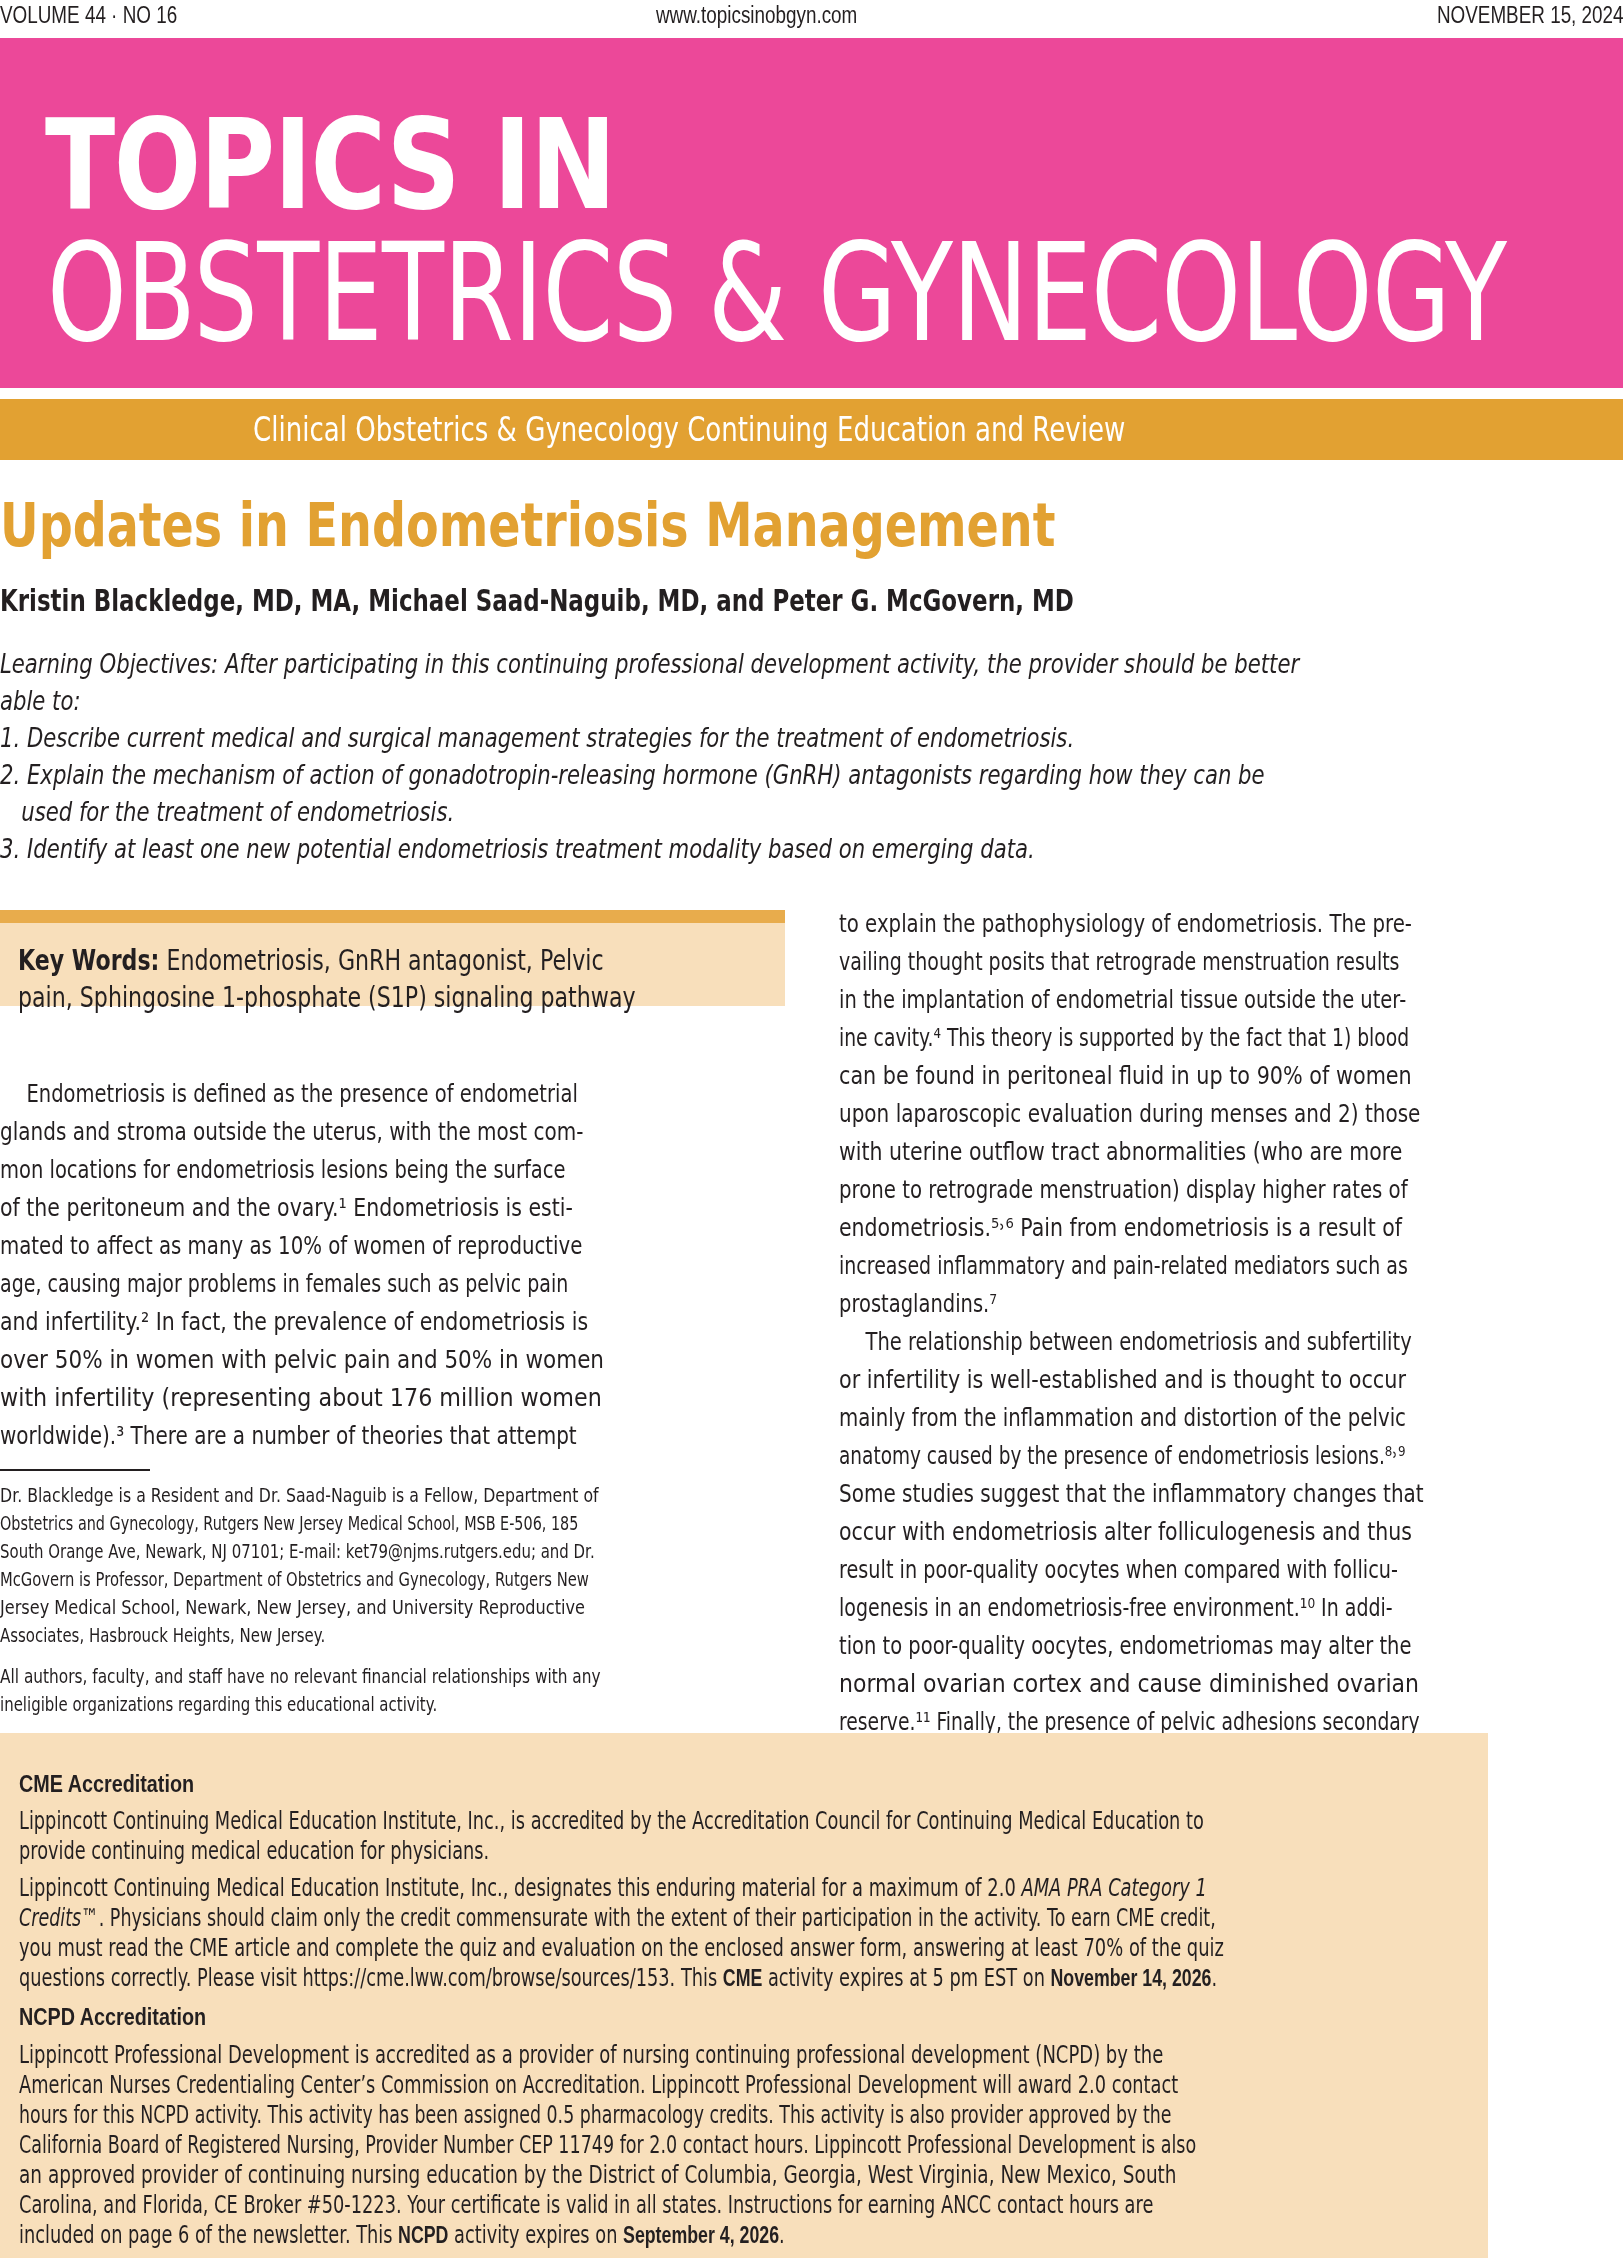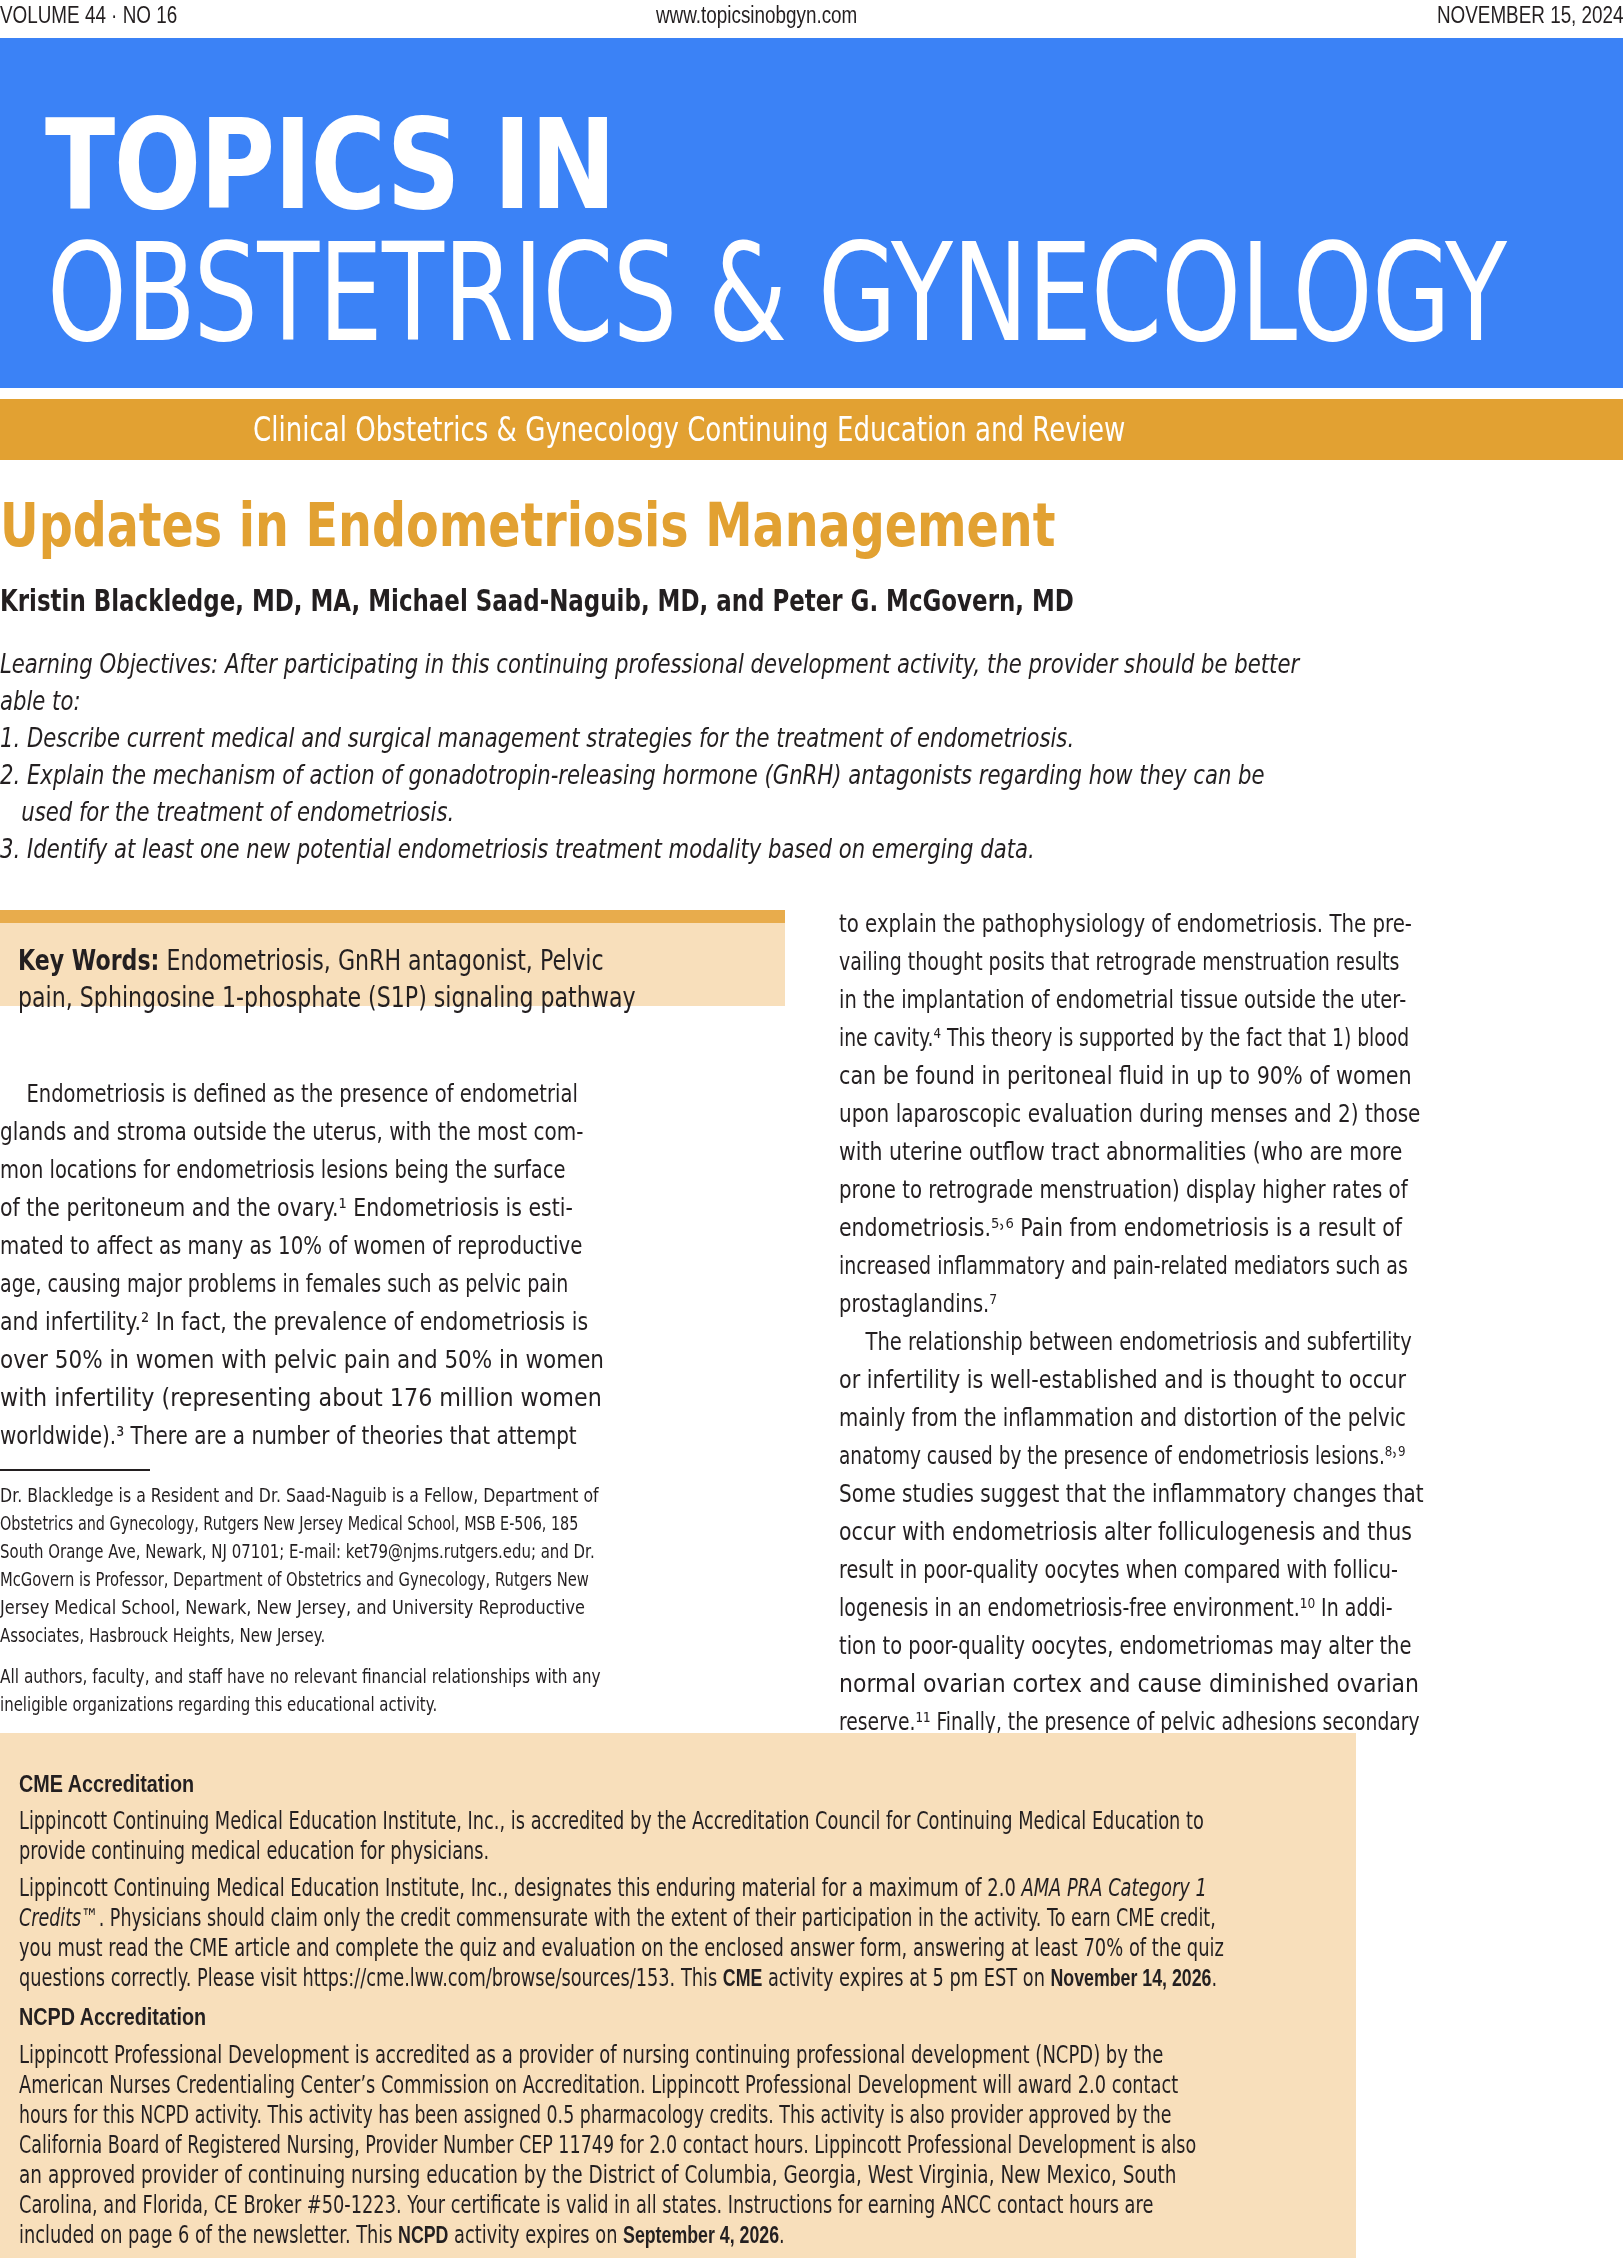--- a/index.html
+++ b/index.html
@@ -6,21 +6,21 @@
   html, body { width: 1624px; height: 2259px; background: #ffffff; overflow: hidden; }
   body { position: relative; font-family: "Liberation Sans", "DejaVu Sans", sans-serif; color: #231F20; }
 
   .topline { position: absolute; top: 0; left: 0; width: 1624px; height: 36px;
     font-family: "Liberation Sans Narrow", "Liberation Sans", sans-serif; font-size: 23px; color: #231F20; }
   .topline span { position: absolute; top: 1.8px; white-space: nowrap; transform-origin: left top; transform: scaleX(0.82); }
   .topline .vol { left: 0; }
   .topline .url { left: 656px; }
   .topline .date { right: 0; transform-origin: right top; }
 
-  .masthead { position: absolute; top: 38px; left: 0; width: 1624px; height: 350px; background: #3b82f6; }
+  .masthead { position: absolute; top: 38px; left: 0; width: 1624px; height: 350px; background: #ec4899; }
   .mast1 { position: absolute; left: 45px; top: 65px; font-family: "DejaVu Sans", sans-serif; font-weight: bold;
     font-size: 124px; line-height: 1; color: #ffffff; white-space: nowrap; transform-origin: left top; transform: scaleX(0.83); letter-spacing: -1.8px; }
   .mast2 { position: absolute; left: 47px; top: 188px; font-family: "DejaVu Sans", sans-serif; font-weight: normal;
     font-size: 135px; line-height: 1; color: #ffffff; white-space: nowrap; transform-origin: left top; transform: scaleX(0.752); letter-spacing: -0.9px; }
 
   .subband { position: absolute; top: 399px; left: 0; width: 1624px; height: 61px; background: #E2A132; }
   .subband span { position: absolute; left: 253px; top: 10.7px; font-family: "DejaVu Sans", sans-serif; font-size: 33px;
     color: #ffffff; white-space: nowrap; transform-origin: left top; transform: scaleX(0.79); }
 
   .title { position: absolute; left: 0; top: 491px; font-family: "DejaVu Sans", sans-serif; font-weight: bold;
@@ -44,21 +44,21 @@
   .col-left { left: 0; top: 1075px; width: 785px; }
   .col-right { left: 839px; top: 905px; width: 785px; }
   .indent { padding-left: 34px; }
 
   .fn-rule { position: absolute; left: 0; top: 1469px; width: 150px; height: 1.8px; background: #231F20; }
   .footnote { position: absolute; left: 0; top: 1482px; width: 785px; font-family: "DejaVu Sans", sans-serif;
     font-size: 19.7px; line-height: 28px; color: #231F20; }
   .footnote .ln { white-space: nowrap; height: 28px; transform-origin: left top; }
   .footnote .para2 { margin-top: 13px; }
 
-  .cme { position: absolute; left: 0; top: 1733px; width: 1356px; height: 526px; background: #F8DFBB; }
+  .cme { position: absolute; left: 0; top: 1733px; width: 1488px; height: 526px; background: #F8DFBB; }
   .cme .inner { position: absolute; left: 19px; top: 36px; width: 1594px; }
   .cme h3 { font-family: "Liberation Sans", sans-serif; font-weight: bold; font-size: 23px; line-height: 30px;
     color: #231F20; transform-origin: left top; transform: scaleX(0.86); white-space: nowrap; }
   .cme .txt { font-family: "DejaVu Sans", sans-serif; font-size: 24px; line-height: 30px; color: #231F20; }
   .cme .txt .ln { white-space: nowrap; height: 30px; transform-origin: left top; }
   .cme .block { margin-top: 7.2px; }
   .cme .b { font-family: "Liberation Sans", sans-serif; font-weight: bold; }
   .cme .i { font-style: italic; }
   .cme .h-ncpd { margin-top: 9px; }
 </style>

